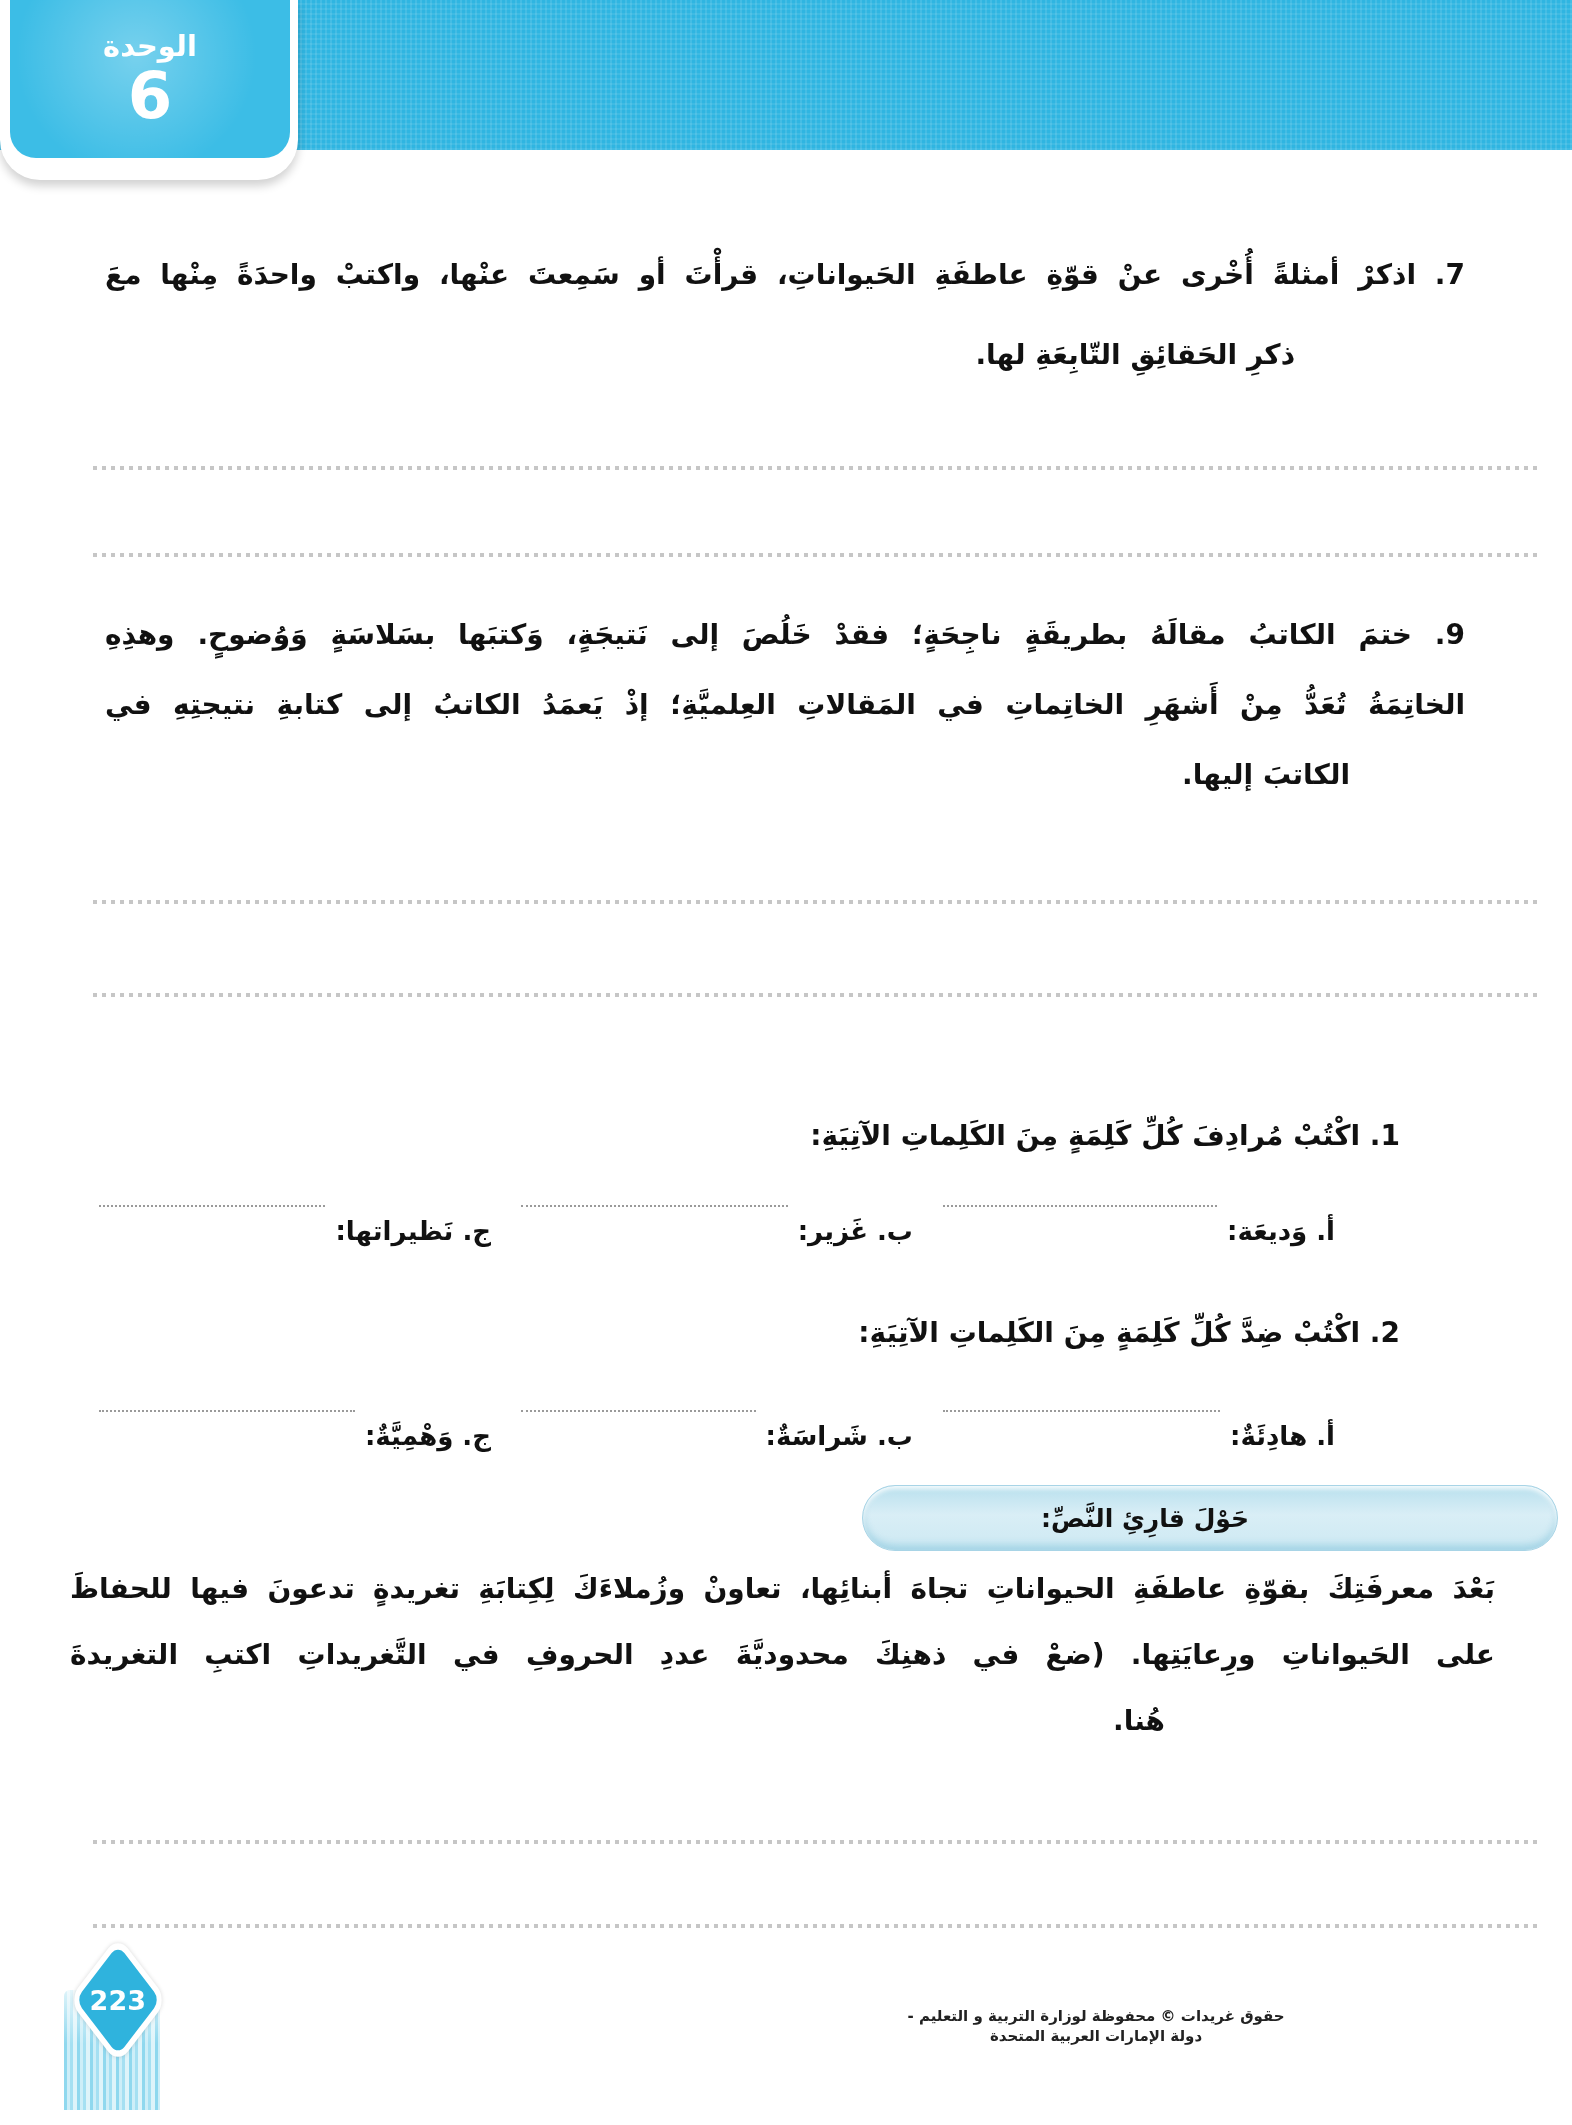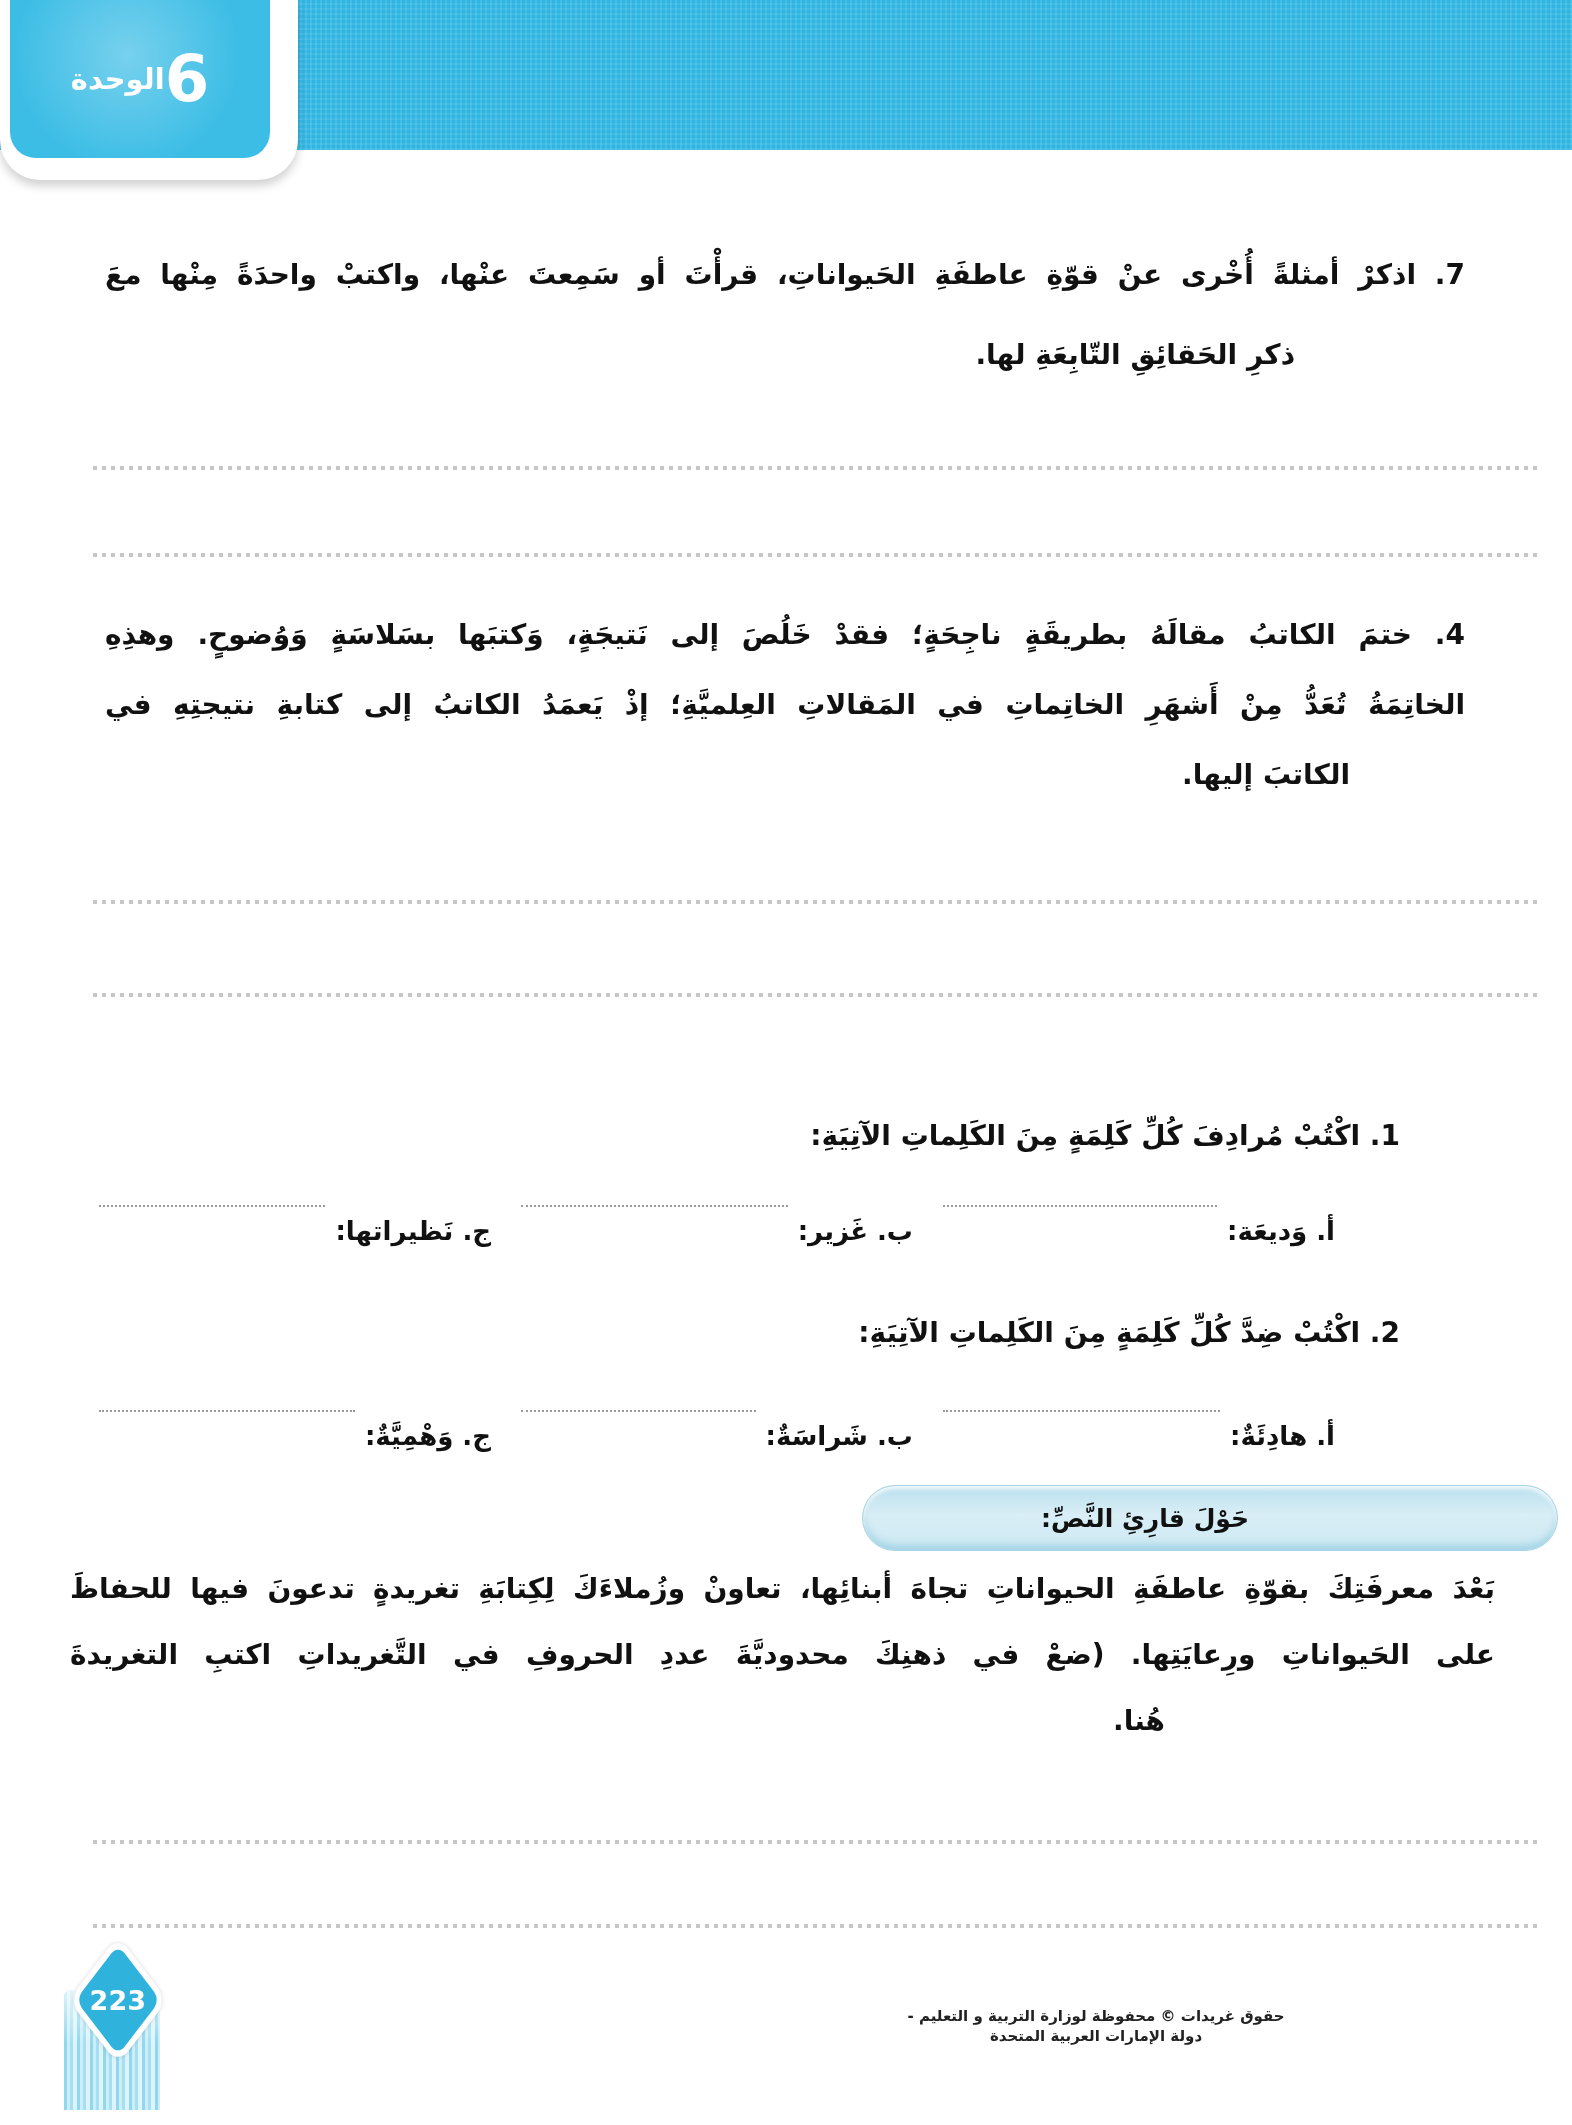--- a/index.html
+++ b/index.html
@@ -13,25 +13,25 @@
     background-color:#2fb5e1;
     background-image:
       repeating-linear-gradient(90deg,rgba(255,255,255,.10) 0 2px,rgba(255,255,255,0) 2px 5px),
       repeating-linear-gradient(0deg,rgba(255,255,255,.08) 0 2px,rgba(255,255,255,0) 2px 5px);
   }
   .unit-wrap{
     position:absolute;left:0;top:0;width:298px;height:180px;background:#ffffff;
     border-radius:0 0 40px 40px;box-shadow:0 6px 10px rgba(0,0,0,.18);
   }
   .unit-badge{
-    position:absolute;left:10px;top:0;width:260px;height:158px;
+    position:absolute;left:10px;top:0;width:280px;height:158px;
     background:#3cbde6;
     background-image:radial-gradient(circle at 45% 35%,rgba(255,255,255,.30),rgba(255,255,255,0) 65%);
     border-radius:0 0 26px 26px;
-    display:flex;flex-direction:row;align-items:center;justify-content:center;
+    display:flex;flex-direction:column;align-items:center;justify-content:center;
     color:#fff;text-align:center;
   }
   .unit-label{font-size:29px;font-weight:bold;line-height:34px;}
   .unit-number{font-size:64px;font-weight:bold;line-height:66px;}
   
   .rtl{direction:rtl;}
   .qblock{position:absolute;left:105px;width:1360px;font-weight:bold;font-size:28px;}
   .qline{text-align:justify;text-align-last:justify;white-space:normal;}
   .qline.last{text-align:center;text-align-last:right;}
   .q3{top:235px;line-height:80px;}
@@ -105,21 +105,21 @@
 
   <div class="qblock q3 rtl">
     <div class="qline">7. اذكرْ أمثلةً أُخْرى عنْ قوّةِ عاطفَةِ الحَيواناتِ، قرأْتَ أو سَمِعتَ عنْها، واكتبْ واحدَةً مِنْها معَ</div>
     <div class="qline last">ذكرِ الحَقائِقِ التّابِعَةِ لها.</div>
   </div>
 
   <div class="answer-line" style="top:466px"></div>
   <div class="answer-line" style="top:553px"></div>
 
   <div class="qblock q4 rtl">
-    <div class="qline">4. ختمَ الكاتبُ مقالَهُ بطريقَةٍ ناجِحَةٍ؛ فقدْ خَلُصَ إلى نَتيجَةٍ، وَكتبَها بسَلاسَةٍ وَوُضوحٍ. وهذِهِ</div>
+    <div class="qline">9. ختمَ الكاتبُ مقالَهُ بطريقَةٍ ناجِحَةٍ؛ فقدْ خَلُصَ إلى نَتيجَةٍ، وَكتبَها بسَلاسَةٍ وَوُضوحٍ. وهذِهِ</div>
     <div class="qline">الخاتِمَةُ تُعَدُّ مِنْ أَشهَرِ الخاتِماتِ في المَقالاتِ العِلميَّةِ؛ إذْ يَعمَدُ الكاتبُ إلى كتابةِ نتيجتِهِ في</div>
     <div class="qline last">الكاتبَ إليها.</div>
   </div>
 
   <div class="answer-line" style="top:900px"></div>
   <div class="answer-line" style="top:993px"></div>
 
 
   <div class="heading h-q1 rtl">1. اكْتُبْ مُرادِفَ كُلِّ كَلِمَةٍ مِنَ الكَلِماتِ الآتِيَةِ:</div>
 

